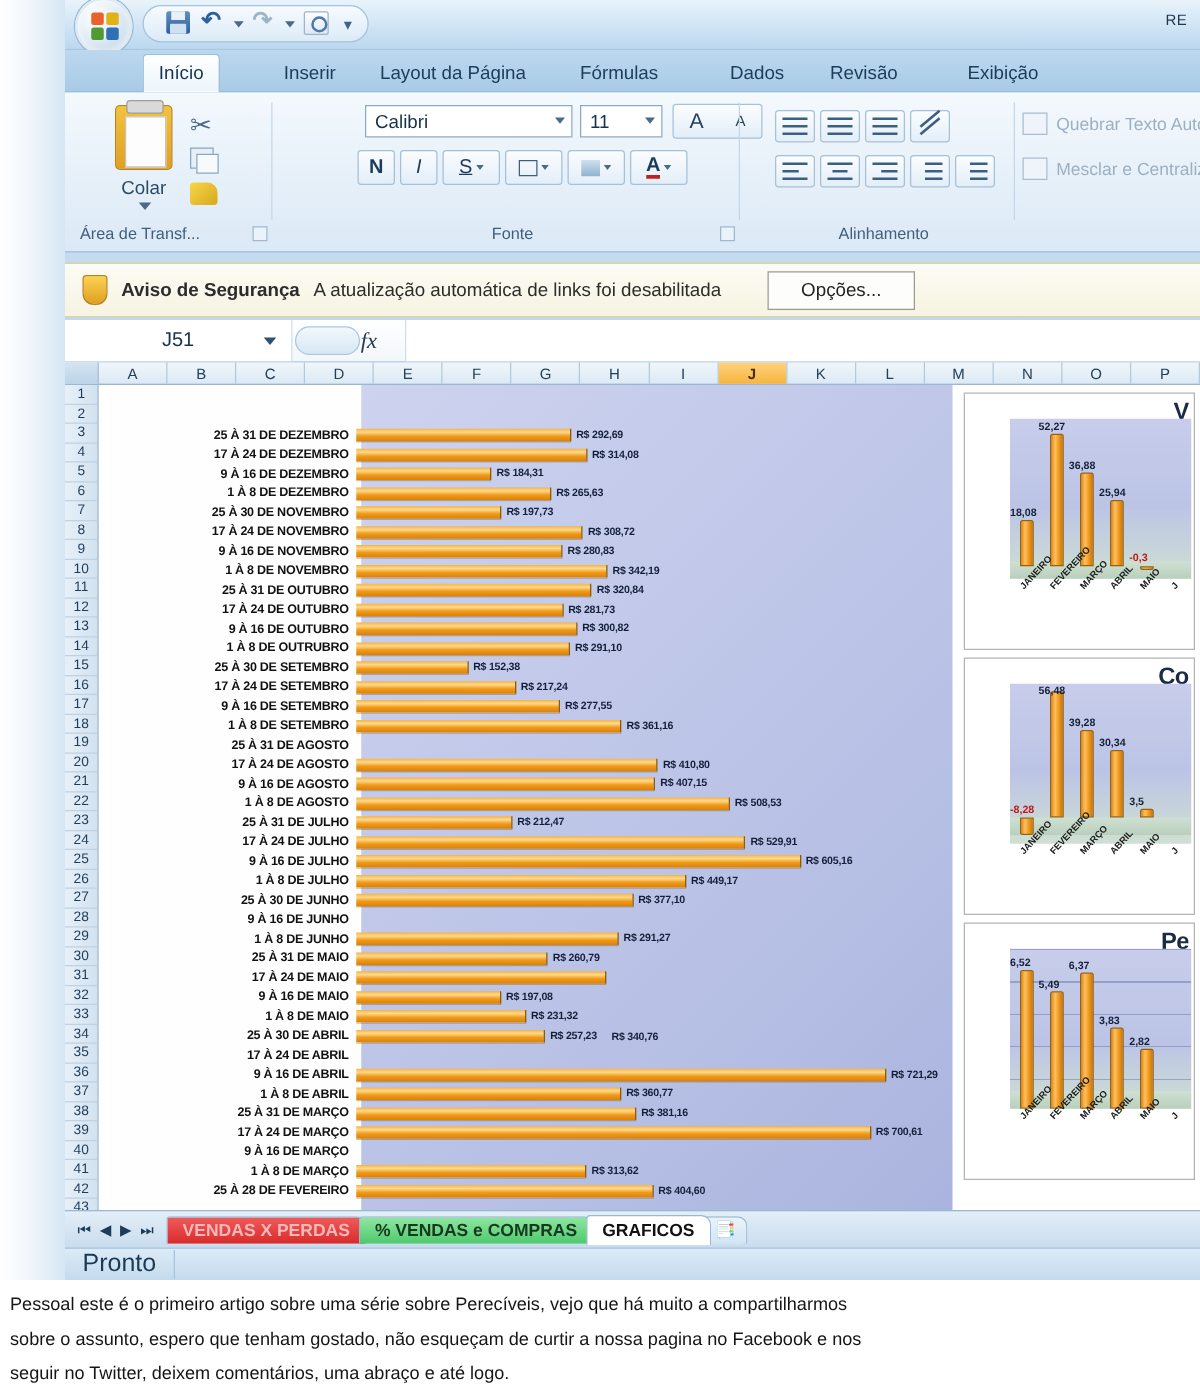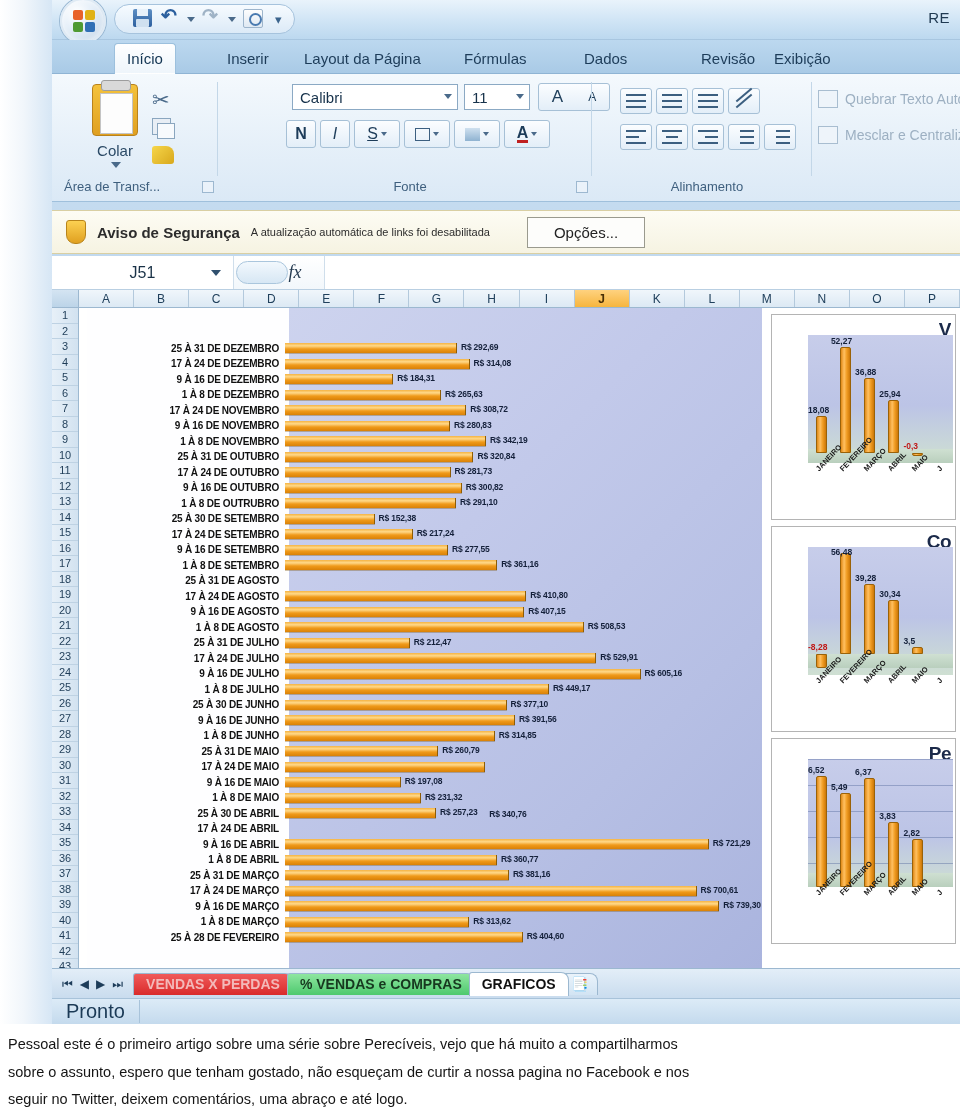--- a/index.html
+++ b/index.html
@@ -74,21 +74,21 @@
   }
   .ico-preview{
     width:20px;height:19px;background:linear-gradient(180deg,#fdfdfd,#dfe9f3);
     border:1px solid #9db5cc; border-radius:2px; position:relative;
   }
   .ico-preview::after{
     content:"";position:absolute;left:5px;top:3px;width:9px;height:9px;border:2px solid #4a7ab0;border-radius:50%;
   }
   .qat-more { color:#3b648d; font-size:13px; margin-left:4px; }
   .window-caption {
-    position:absolute; right:10px; top:9px; font-size:15px; color:#203a52; letter-spacing:.5px;
+    position:absolute; right:10px; top:9px; font-size:12px; color:#203a52; letter-spacing:.5px;
   }
 
   
   .tabstrip {
     position:absolute; left:52px; top:40px; width:908px; height:34px;
     background:linear-gradient(180deg,#bcd8ef 0%,#a9cae6 100%);
     border-bottom:1px solid #8fb4d4;
   }
   .tabstrip .tab {
     position:absolute; top:3px; height:31px; padding:0 12px;
@@ -192,21 +192,21 @@
   
   .securitybar {
     position:absolute; left:52px; top:210px; width:908px; height:44px;
     background:linear-gradient(180deg,#fdfcf4 0%,#f6f3e2 100%);
     border:1px solid #d9cfa3; border-left:none; border-right:none;
     display:flex; align-items:center; padding-left:14px; gap:11px;
   }
   .shield { width:20px; height:24px; background:linear-gradient(180deg,#fcd152,#e0a020);
     border-radius:3px 3px 9px 9px; border:1px solid #b8841a; }
   .sec-strong { font-size:15px; font-weight:bold; color:#2c2c2c; }
-  .sec-text { font-size:11px; color:#2c2c2c; }
+  .sec-text { font-size:15px; color:#2c2c2c; }
   .sec-btn { margin-left:26px; padding:6px 26px; background:#fdfdfb;
     border:1px solid #9a9a8e; font-size:15px; color:#232323; cursor:pointer; }
 
   
   .formulabar {
     position:absolute; left:52px; top:256px; width:908px; height:34px;
     background:linear-gradient(180deg,#ffffff,#f2f7fb);
     border-bottom:1px solid #b9cfe2; display:flex; align-items:center;
   }
   .namebox {
@@ -396,21 +396,21 @@
     </div>
     <div class="window-caption">RE</div>
   </div>
 
   <div class="tabstrip">
     <div class="tab active" style="left:62px;">Início</div>
     <div class="tab" style="left:163px;">Inserir</div>
     <div class="tab" style="left:240px;">Layout da Página</div>
     <div class="tab" style="left:400px;">Fórmulas</div>
     <div class="tab" style="left:520px;">Dados</div>
-    <div class="tab" style="left:637px;">Revisão</div>
+    <div class="tab" style="left:600px;">Revisão</div>
     <div class="tab" style="left:710px;">Exibição</div>
   </div>
 
   <div class="ribbon">
 
     <div class="rgroup g-clip">
       <div class="clipboard-icon"></div>
       <div class="colar-label">Colar</div>
       <div class="colar-caret"></div>
       <div class="ico-scissors">✂</div>
@@ -639,20 +639,27 @@
             </div>
           </div>
           <div class="bc-row">
             <div class="bc-label">1 À 8 DE DEZEMBRO</div>
             <div class="bc-track">
               <div class="bc-bar" style="width: 156.058px;"></div>
               <div class="bc-val" style="left: 160.058px;">R$ 265,63</div>
             </div>
           </div>
           <div class="bc-row">
+            <div class="bc-label">25 À 30 DE NOVEMBRO</div>
+            <div class="bc-track">
+              <div class="bc-bar" style="width: 116.166px;"></div>
+              <div class="bc-val" style="left: 120.166px;">R$ 197,73</div>
+            </div>
+          </div>
+          <div class="bc-row">
             <div class="bc-label">17 À 24 DE NOVEMBRO</div>
             <div class="bc-track">
               <div class="bc-bar" style="width: 181.373px;"></div>
               <div class="bc-val" style="left: 185.373px;">R$ 308,72</div>
             </div>
           </div>
           <div class="bc-row">
             <div class="bc-label">9 À 16 DE NOVEMBRO</div>
             <div class="bc-track">
               <div class="bc-bar" style="width: 164.988px;"></div>
@@ -776,30 +783,26 @@
           </div>
           <div class="bc-row">
             <div class="bc-label">25 À 30 DE JUNHO</div>
             <div class="bc-track">
               <div class="bc-bar" style="width: 221.546px;"></div>
               <div class="bc-val" style="left: 225.546px;">R$ 377,10</div>
             </div>
           </div>
           <div class="bc-row">
             <div class="bc-label">9 À 16 DE JUNHO</div>
-            <div class="bc-track">
-              <div class="bc-bar" style="width: 230.041px;"></div>
-              <div class="bc-val" style="left: 234.041px;">R$ 391,56</div>
-            </div>
           </div>
           <div class="bc-row">
             <div class="bc-label">1 À 8 DE JUNHO</div>
             <div class="bc-track">
               <div class="bc-bar" style="width: 209.849px;"></div>
-              <div class="bc-val" style="left: 213.849px;">R$ 314,85</div>
+              <div class="bc-val" style="left: 213.849px;">R$ 291,27</div>
             </div>
           </div>
           <div class="bc-row">
             <div class="bc-label">25 À 31 DE MAIO</div>
             <div class="bc-track">
               <div class="bc-bar" style="width: 153.214px;"></div>
               <div class="bc-val" style="left: 157.214px;">R$ 260,79</div>
             </div>
           </div>
           <div class="bc-row">
@@ -856,24 +859,20 @@
           </div>
           <div class="bc-row">
             <div class="bc-label">17 À 24 DE MARÇO</div>
             <div class="bc-track">
               <div class="bc-bar" style="width: 411.608px;"></div>
               <div class="bc-val" style="left: 415.608px;">R$ 700,61</div>
             </div>
           </div>
           <div class="bc-row">
             <div class="bc-label">9 À 16 DE MARÇO</div>
-            <div class="bc-track">
-              <div class="bc-bar" style="width: 434.339px;"></div>
-              <div class="bc-val" style="left: 438.339px;">R$ 739,30</div>
-            </div>
           </div>
           <div class="bc-row">
             <div class="bc-label">1 À 8 DE MARÇO</div>
             <div class="bc-track">
               <div class="bc-bar" style="width: 184.252px;"></div>
               <div class="bc-val" style="left: 188.252px;">R$ 313,62</div>
             </div>
           </div>
           <div class="bc-row">
             <div class="bc-label">25 À 28 DE FEVEREIRO</div>

